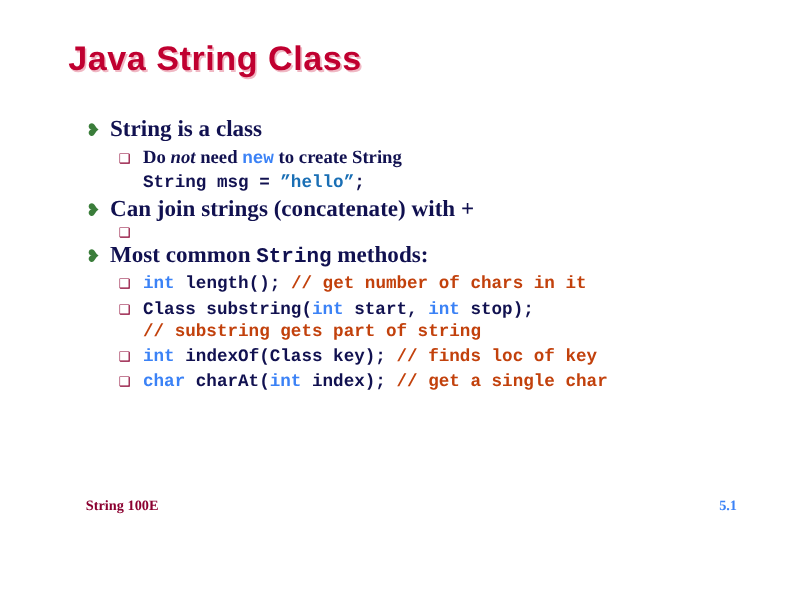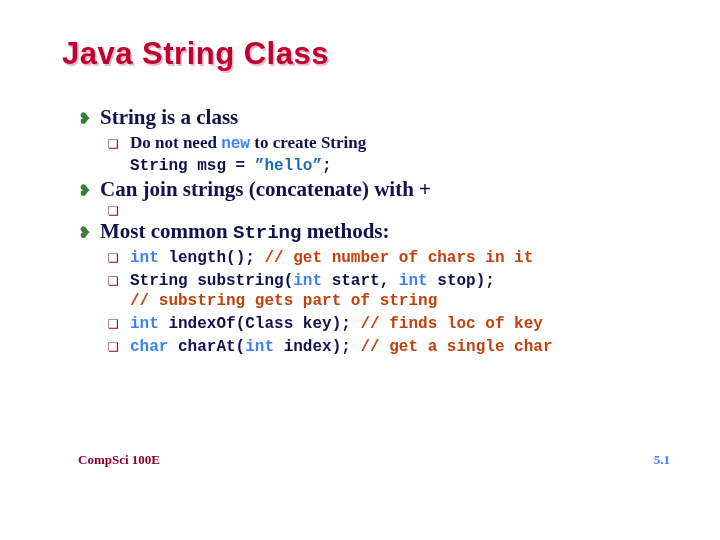--- a/index.html
+++ b/index.html
@@ -83,21 +83,21 @@
   }
   .mono {
     font-family: "Liberation Mono", monospace;
     font-weight: bold;
     font-size: 16px;
   }
   .ser { font-family: "Liberation Serif", serif; font-weight: bold; }
   .kw { color: #3b82f6; }
   .str { color: #1a6fb5; }
   .cm { color: #c2410c; }
-  .it { }
+  .it { font-style: italic; }
   .footer-left {
     position: absolute;
     left: 78px;
     bottom: 40px;
     font-family: "Liberation Serif", serif;
     font-weight: bold;
     font-size: 13px;
     color: #8b0030;
   }
   .footer-right {
@@ -145,33 +145,33 @@
       <span class="text"><span class="ser">Most common </span><span class="mono" style="font-size:19px;">String</span><span class="ser"> methods:</span></span>
     </div>
 
     <div class="l2">
       <span class="bullet">❑</span>
       <span class="text"><span class="mono kw">int</span><span class="mono"> length(); </span><span class="mono cm">// get number of chars in it</span></span>
     </div>
 
     <div class="l2">
       <span class="bullet">❑</span>
-      <span class="text"><span class="mono">String substring(</span><span class="mono kw">int</span><span class="mono"> start, </span><span class="mono kw">int</span><span class="mono"> stop);</span></span>
+      <span class="text"><span class="mono">Class substring(</span><span class="mono kw">int</span><span class="mono"> start, </span><span class="mono kw">int</span><span class="mono"> stop);</span></span>
     </div>
 
     <div class="noind mono cm">// substring gets part of string</div>
 
     <div class="l2">
       <span class="bullet">❑</span>
       <span class="text"><span class="mono kw">int</span><span class="mono"> indexOf(Class key); </span><span class="mono cm">// finds loc of key</span></span>
     </div>
 
     <div class="l2">
       <span class="bullet">❑</span>
       <span class="text"><span class="mono kw">char</span><span class="mono"> charAt(</span><span class="mono kw">int</span><span class="mono"> index); </span><span class="mono cm">// get a single char</span></span>
     </div>
 
   </div>
 
-  <div class="footer-left">CompSci 100E</div>
+  <div class="footer-left">String 100E</div>
   <div class="footer-right">5.1</div>
 
 </div>
 
 </body></html>

